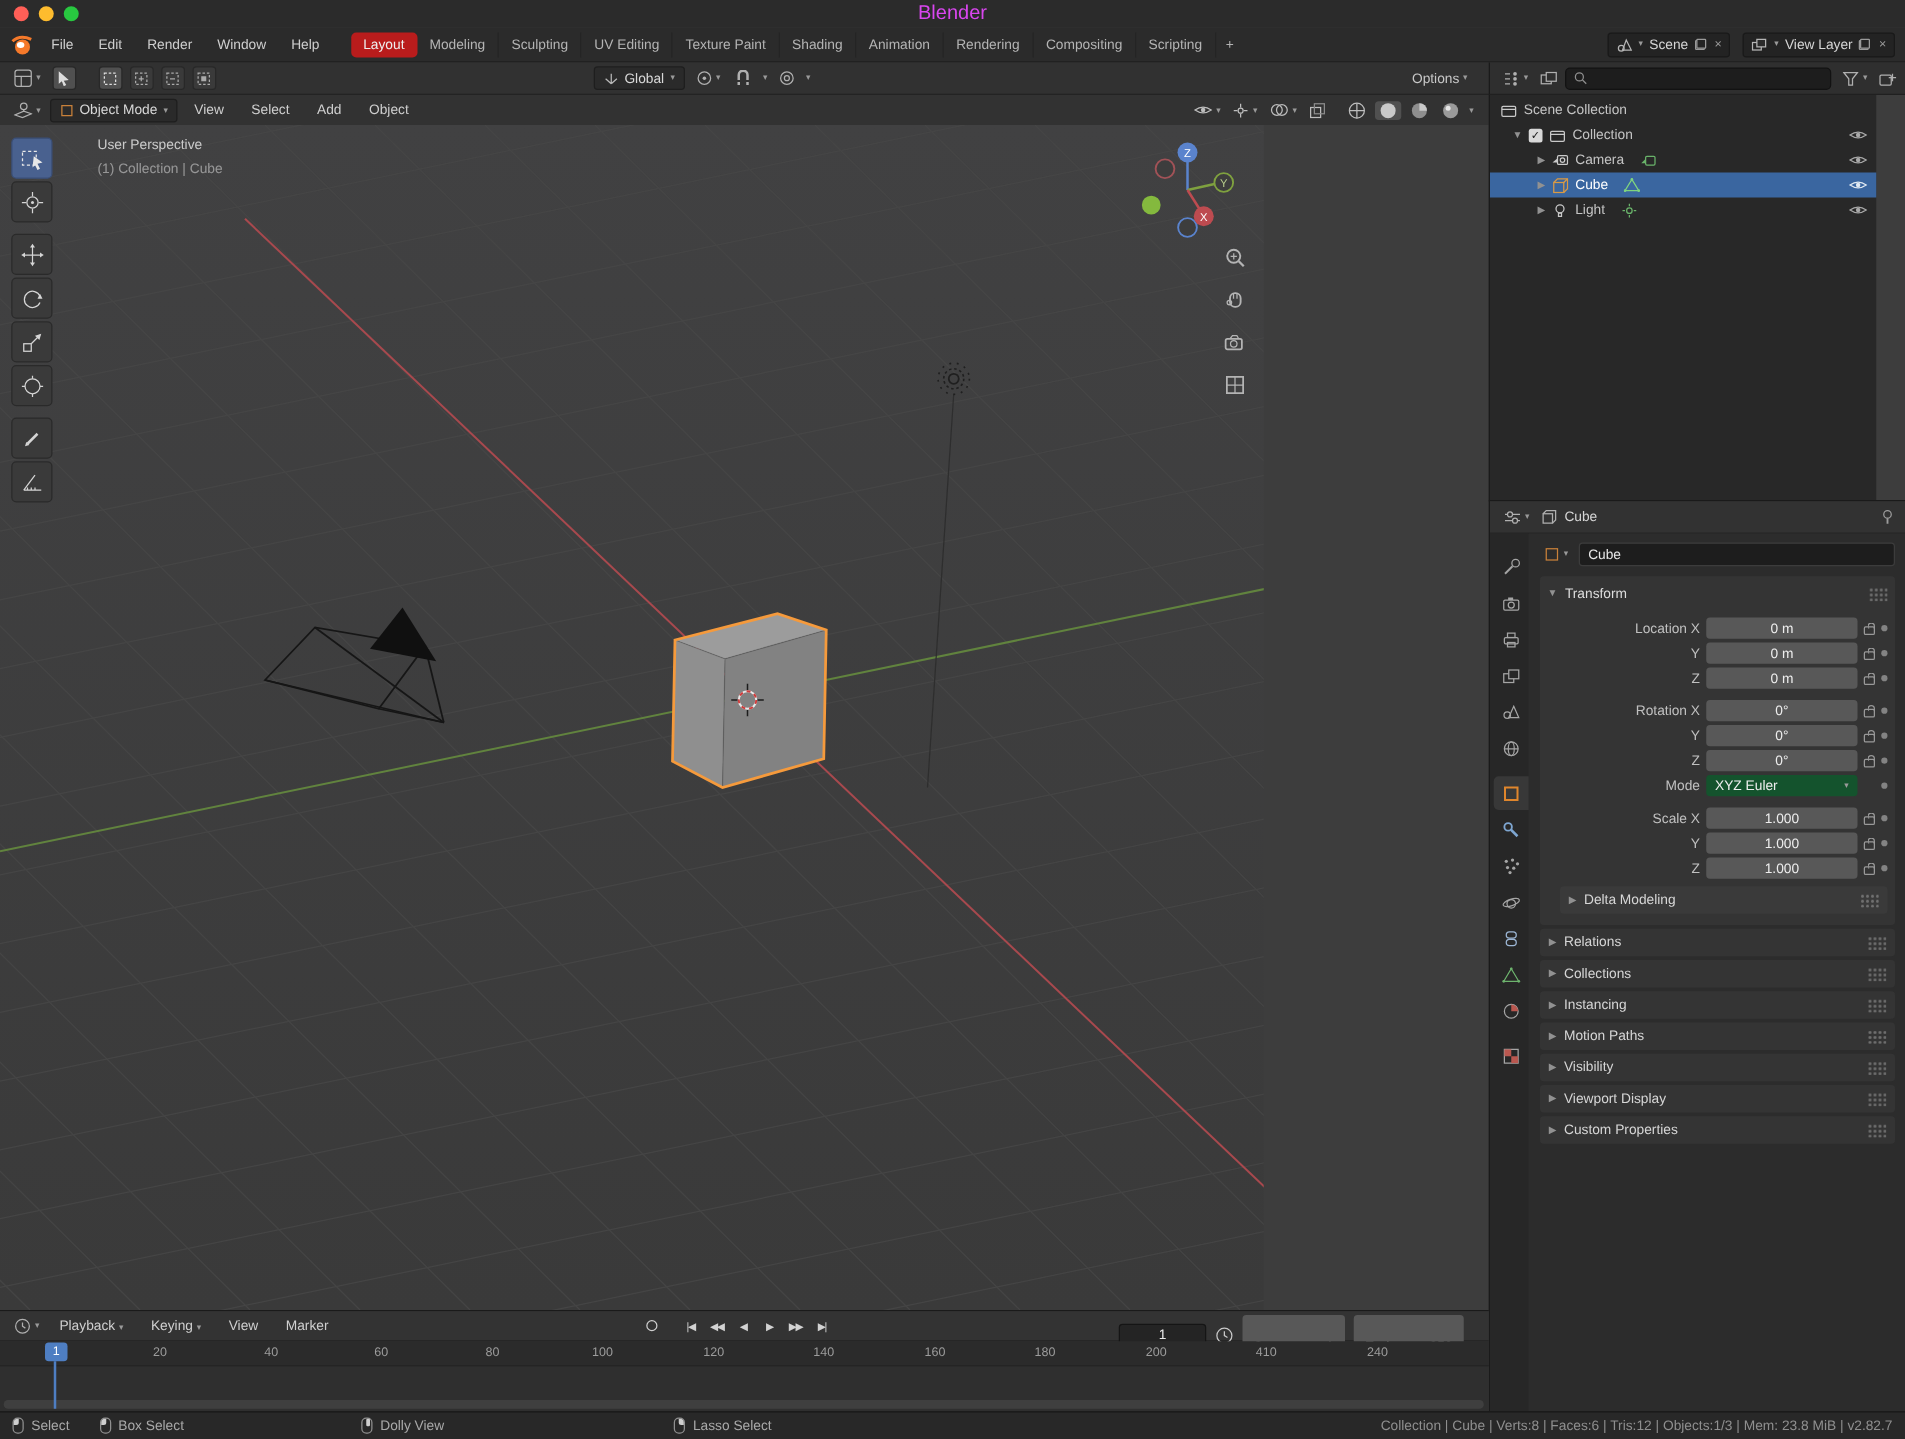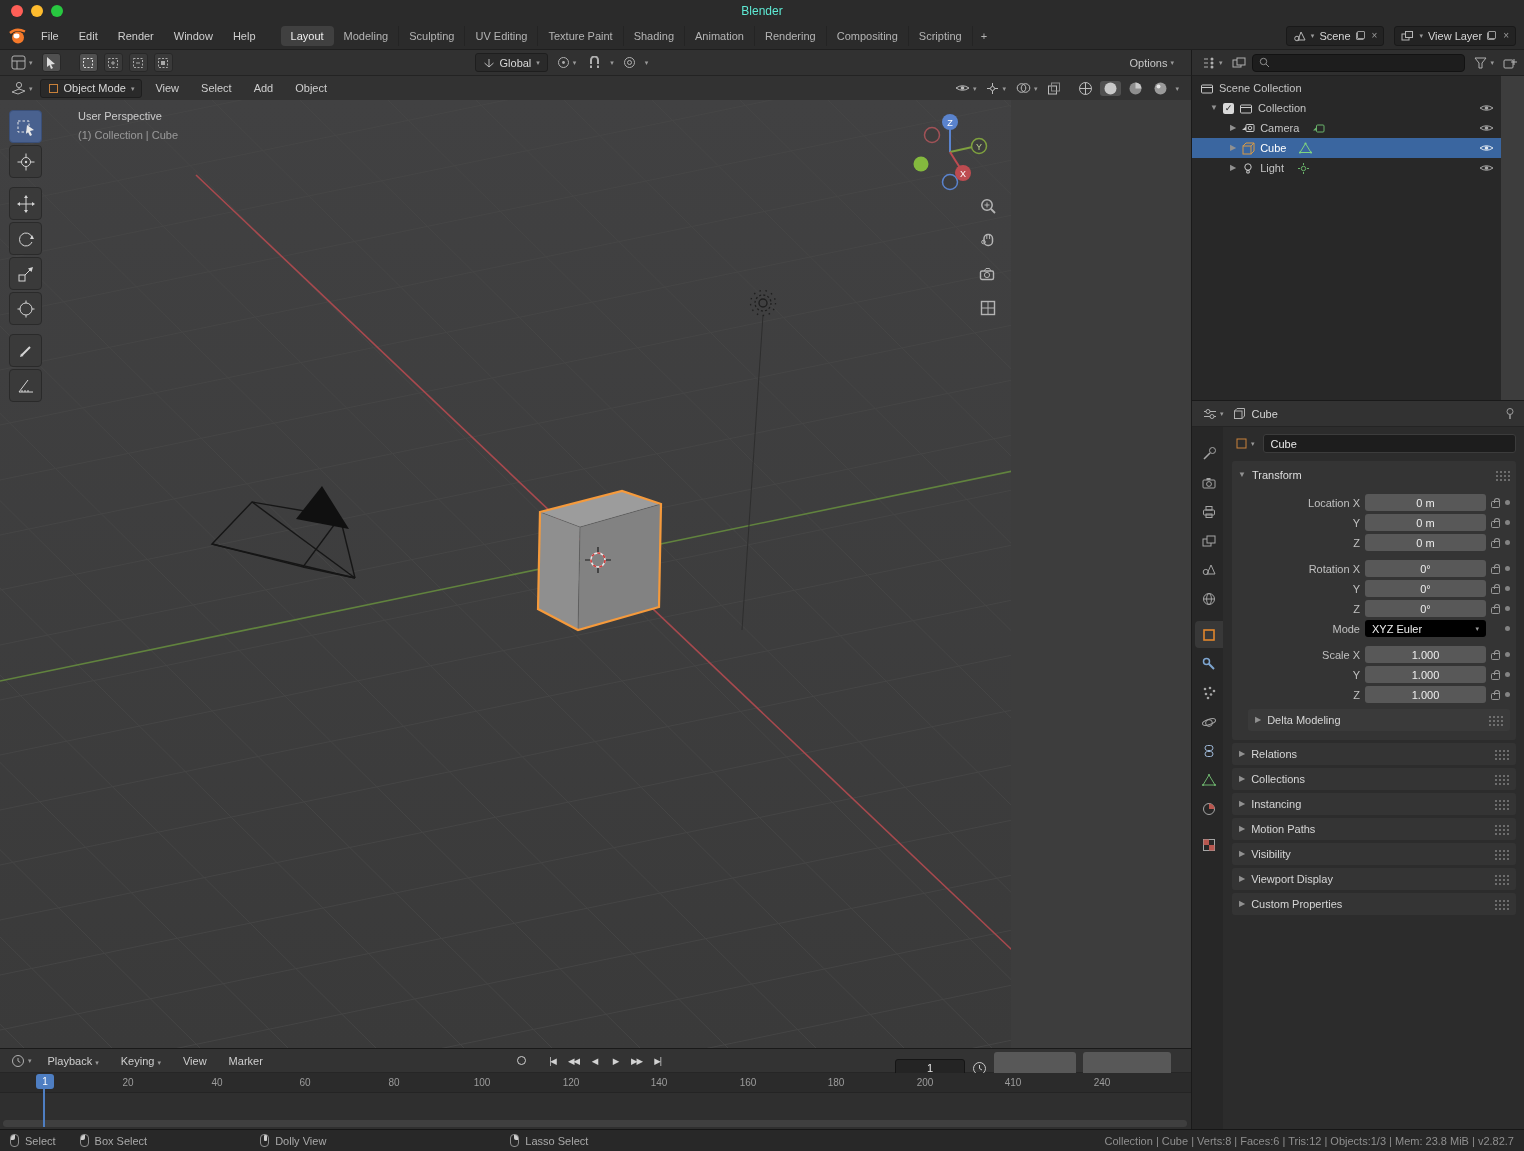--- a/index.html
+++ b/index.html
@@ -9,28 +9,28 @@
   svg{display:block}
   .spacer{flex:1}
   .caret{font-size:7px;color:#9a9a9a;line-height:1}
   .tri-r,.tri-d{font-size:8px;color:#919191;line-height:1}
 
   
   .titlebar{position:absolute;left:0;top:0;width:1524px;height:22px;background:#2b2b2b;display:flex;align-items:center}
   .tlights{display:flex;align-items:center;gap:8px;padding-left:11px}
   .tl{width:12px;height:12px;border-radius:50%;display:inline-block}
   .tl.r{background:#ff5f57}.tl.y{background:#febc2e}.tl.g{background:#28c840}
-  .wtitle{position:absolute;left:0;right:0;text-align:center;color:#5eead4;font-size:12px}
+  .wtitle{position:absolute;left:0;right:0;text-align:center;color:#d946ef;font-size:16px}
 
   .menubar{position:absolute;left:0;top:22px;width:1524px;height:28px;background:#2b2b2b;
            border-bottom:1px solid #1f1f1f;display:flex;align-items:center;padding:0 8px;gap:2px}
   .menu-label{padding:3px 9px;color:#cfcfcf;border-radius:3px}
   .ws{display:flex;align-items:center;margin-left:14px}
   .ws-tab{padding:4px 10px;color:#b4b4b4;border-right:1px solid #242424}
-  .ws-tab.active{background:#404040;color:#eee;border-radius:4px;border-right:none}
+  .ws-tab.active{background:#b91c1c;color:#eee;border-radius:4px;border-right:none}
   .ws-add{padding:3px 8px;color:#b4b4b4}
   .selector{display:flex;align-items:center;gap:5px;background:#232323;border:1px solid #191919;
             border-radius:3px;height:20px;padding:0 6px;margin-left:8px;color:#d6d6d6}
   .mini-x{color:#9a9a9a;font-size:10px;padding-left:2px}
   .copy-ic{position:relative;width:9px;height:9px}
   .copy-ic:before,.copy-ic:after{content:"";position:absolute;width:6px;height:6px;border:1px solid #9a9a9a;border-radius:1px}
   .copy-ic:before{left:0;bottom:0}.copy-ic:after{right:0;top:0;background:#232323}
 
   .toolrow{position:absolute;left:0;top:50px;width:1191px;height:26px;background:#313131;
            border-bottom:1px solid #232323;display:flex;align-items:center;padding:0 8px;gap:6px}
@@ -91,21 +91,21 @@
               display:flex;align-items:center;padding:0 7px;color:#e8e8e8}
   .panel{background:#343434;border-radius:3px;padding:4px 6px 9px 6px;margin-bottom:3px}
   .panel-head{display:flex;align-items:center;gap:6px;height:20px;color:#dedede}
   .grip{width:15px;height:11px;margin-left:auto;opacity:.75;
         background-image:radial-gradient(circle,#808080 1px,transparent 1.3px);background-size:4px 4px}
   .prow{display:flex;align-items:center;gap:5px;margin-top:3px}
   .pgroup{margin-top:9px}
   .plabel{width:122px;text-align:right;color:#c0c0c0;flex:none}
   .nfield{flex:1;height:17px;background:#585858;border-radius:3px;color:#eee;
           display:flex;align-items:center;justify-content:center}
-  .dfield{flex:1;height:17px;background:#000000;border-radius:3px;color:#eee;
+  .dfield{flex:1;height:17px;background:#14532d;border-radius:3px;color:#eee;
           display:flex;align-items:center;padding:0 7px;gap:20px}
   .dfield .caret{margin-left:auto}
   .lock{width:9px;height:7px;border:1px solid #999;border-radius:1.5px;position:relative;margin-top:4px;flex:none}
   .lock:before{content:"";position:absolute;top:-4px;left:1.5px;width:4px;height:4px;border:1px solid #999;
                border-bottom:none;border-radius:3px 3px 0 0}
   .kdot{width:5px;height:5px;border-radius:50%;background:#838383;flex:none}
   .cpanel{height:22px;display:flex;align-items:center;gap:6px;background:#343434;border-radius:3px;
           margin-bottom:3px;padding:0 7px;color:#d6d6d6}
   .cpanel.sub{margin:6px 0 0 10px;background:#3a3a3a}
 
@@ -1013,21 +1013,21 @@
 
   <div class="statusbar">
     <span class="hint">
         <span class="mouse l"></span>
         <span>Select</span>
       </span>
     <span class="hint">
         <span class="mouse l"></span>
         <span>Box Select</span>
       </span>
-    <span class="hint" style="margin-left:89px">
+    <span class="hint" style="margin-left:118px">
         <span class="mouse m"></span>
         <span>Dolly View</span>
       </span>
     <span class="hint" style="margin-left:160px">
         <span class="mouse r"></span>
         <span>Lasso Select</span>
       </span>
     <span class="sb-info">Collection | Cube | Verts:8 | Faces:6 | Tris:12 | Objects:1/3 | Mem: 23.8 MiB | v2.82.7</span>
   </div>
 </div>

